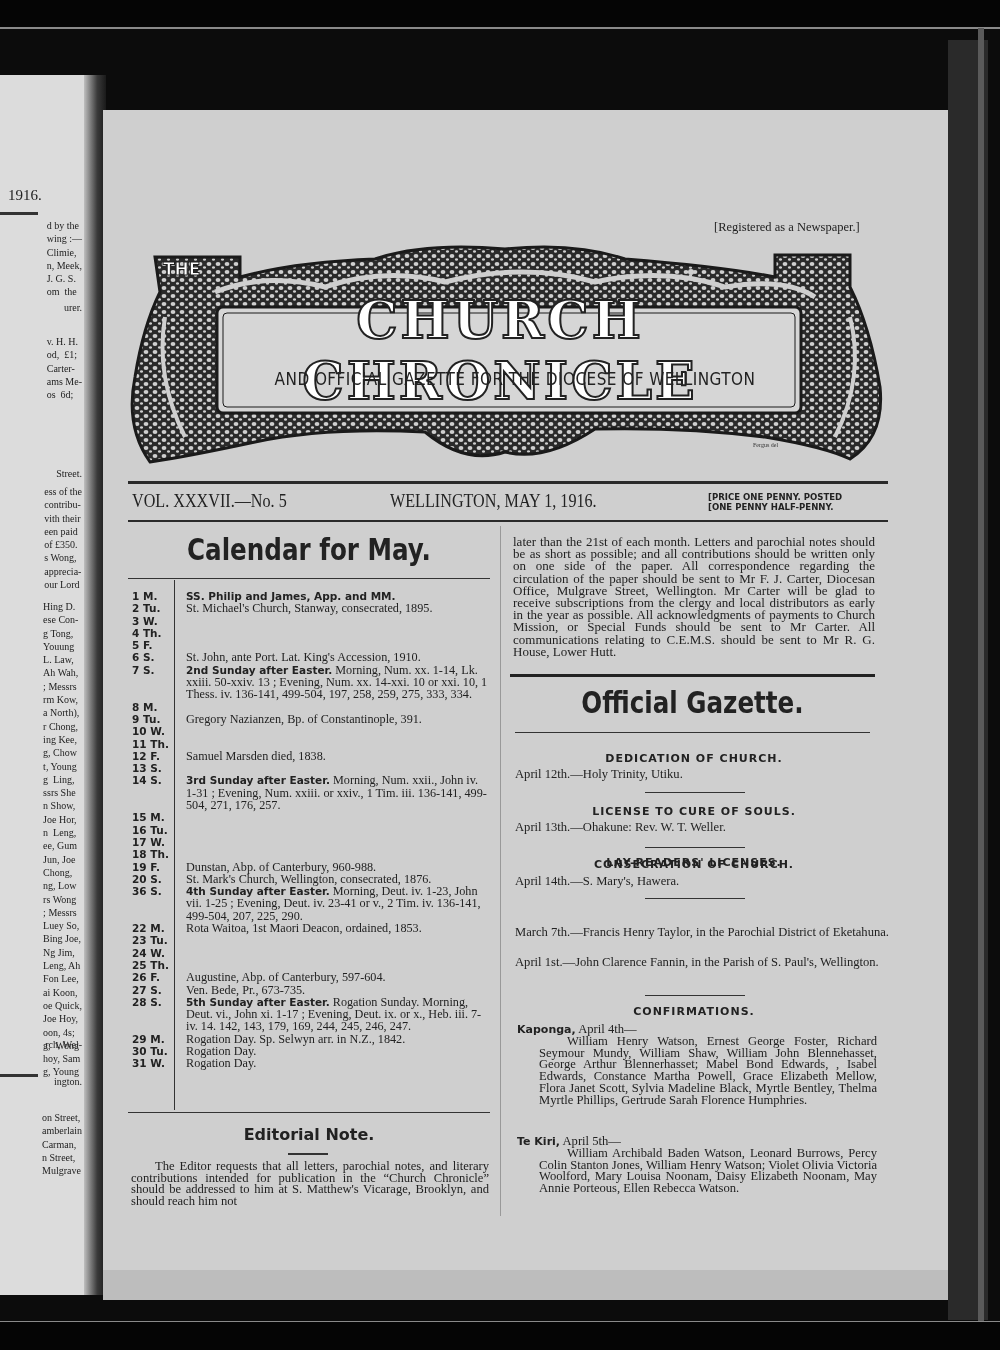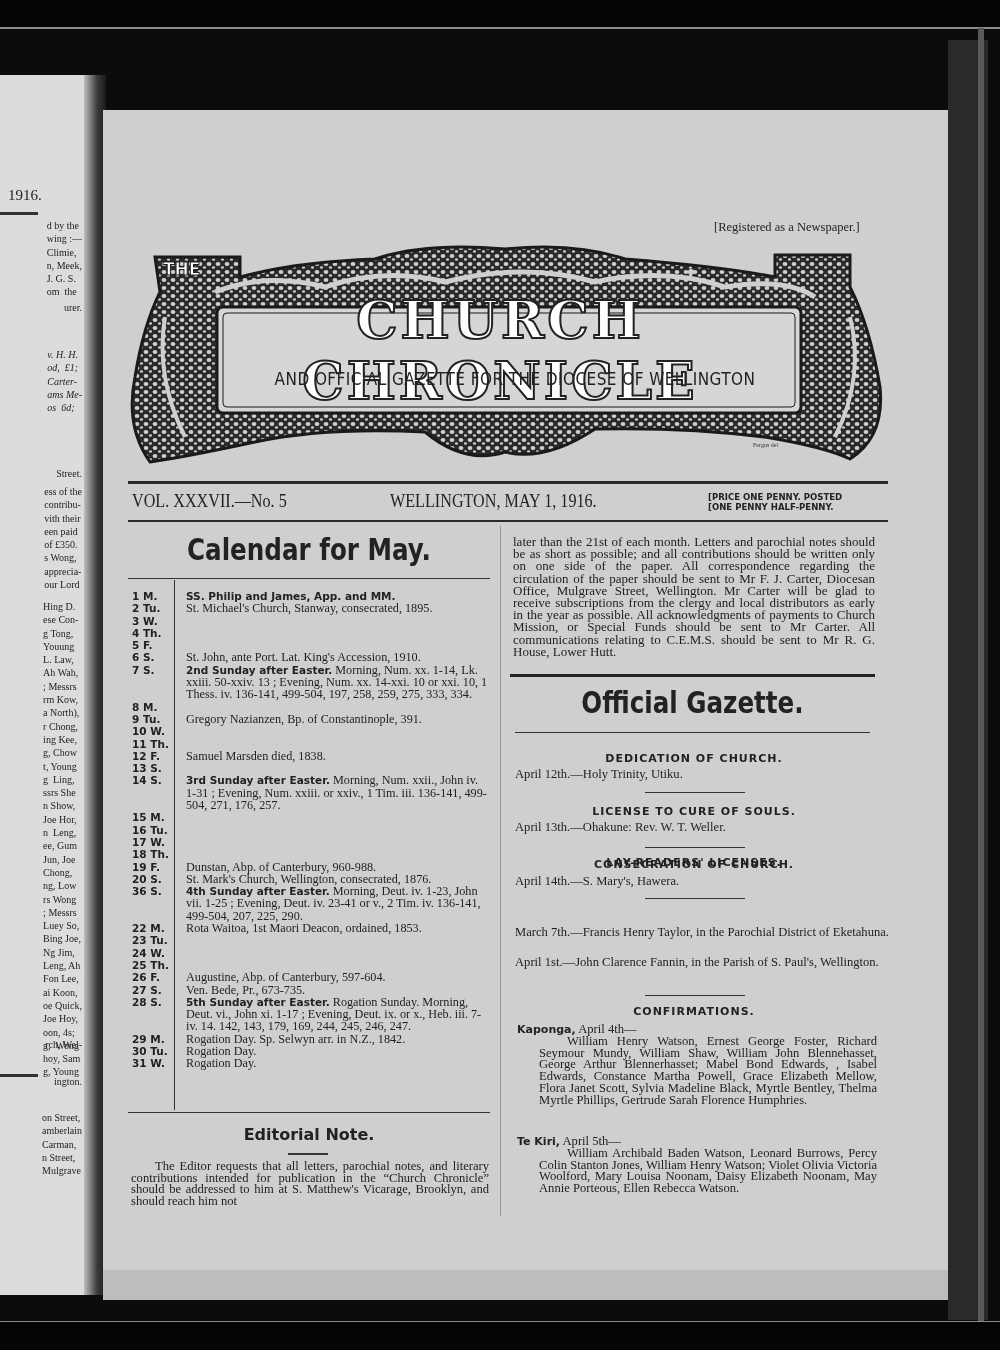--- a/index.html
+++ b/index.html
@@ -62,21 +62,21 @@
 <div class="topbar"></div>
 <div class="topline"></div>
 
 <div class="leftpage">
   <div class="left-year">1916.</div>
   <div class="left-rule"></div>
   <div class="left-rule2"></div>
   <div id="left-blocks">
       <div class="left-text" style="top: 144px;"><div>d by the</div><div>wing :—</div><div>Climie,</div><div>n, Meek,</div><div>J. G. S.</div><div>om  the</div></div>
       <div class="left-text" style="top: 226px;"><div>urer.</div></div>
-      <div class="left-text" style="top: 273px; font-style: italic;"><div>v. H. H.</div><div>od,  £1;</div><div>Carter-</div><div>ams Me-</div><div>os  6d;</div></div>
+      <div class="left-text" style="top: 260px;"><div>v. H. H.</div><div>od,  £1;</div><div>Carter-</div><div>ams Me-</div><div>os  6d;</div></div>
       <div class="left-text" style="top: 392px;"><div>Street.</div></div>
       <div class="left-text" style="top: 410px;"><div>ess of the</div><div>contribu-</div><div>vith their</div><div>een paid</div><div>of £350.</div><div>s Wong,</div><div>apprecia-</div><div>our Lord</div></div>
       <div class="left-text" style="top: 525px;"><div>Hing D.</div><div>ese Con-</div><div>g Tong,</div><div>Youung</div><div>L. Law,</div><div>Ah Wah,</div><div>; Messrs</div><div>rm Kow,</div><div>a North),</div><div>r Chong,</div><div>ing Kee,</div><div>g, Chow</div><div>t, Young</div><div>g  Ling,</div><div>ssrs She</div><div>n Show,</div><div>Joe Hor,</div><div>n  Leng,</div><div>ee, Gum</div><div>Jun, Joe</div><div>Chong,</div><div>ng, Low</div><div>rs Wong</div><div>; Messrs</div><div>Luey So,</div><div>Bing Joe,</div><div>Ng Jim,</div><div>Leng, Ah</div><div>Fon Lee,</div><div>ai Koon,</div><div>oe Quick,</div><div>Joe Hoy,</div><div>oon, 4s;</div><div>g,  Wong</div><div>hoy, Sam</div><div>g, Young</div></div>
       <div class="left-text" style="top: 963px;"><div>rch, Wel-</div></div>
       <div class="left-text" style="top: 1000px;"><div>ington.</div></div>
       <div class="left-text" style="top: 1036px;"><div>on Street,</div><div>amberlain</div><div>Carman,</div><div>n Street,</div><div>Mulgrave</div></div>
     </div>
 </div>
 <div class="leftpage-edge"></div>
 

